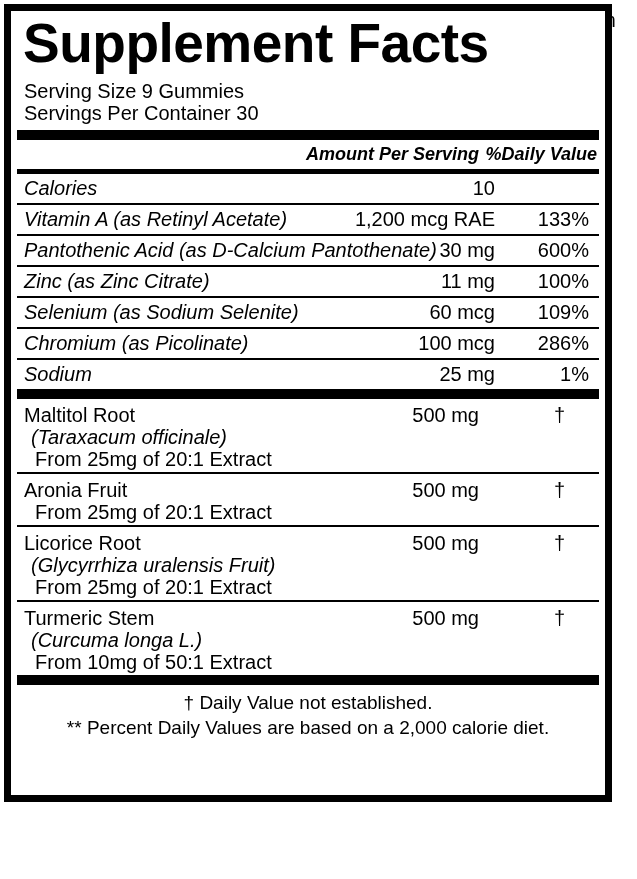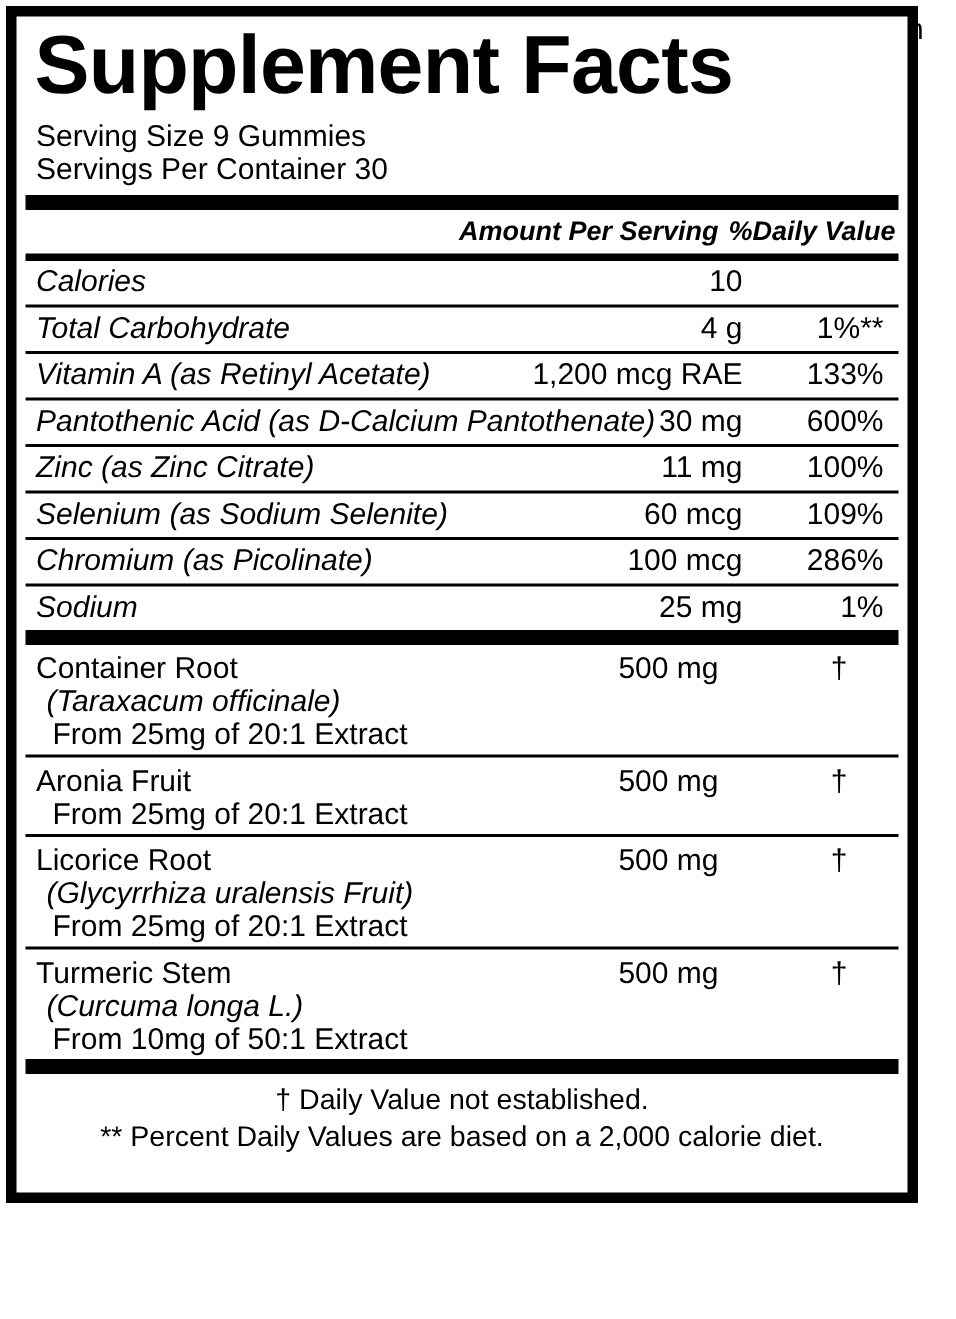--- a/index.html
+++ b/index.html
@@ -106,25 +106,20 @@
       <span class="amt">Amount Per Serving</span>
       <span class="dvh">%Daily Value</span>
     </div>
 
     <div class="row">
       <span class="nm">Calories</span>
       <span class="amt">10</span>
       <span class="dv"></span>
     </div>
     <div class="row">
-      <span class="nm">Total Carbohydrate</span>
-      <span class="amt">4 g</span>
-      <span class="dv">1%**</span>
-    </div>
-    <div class="row">
       <span class="nm">Vitamin A (as Retinyl Acetate)</span>
       <span class="amt">1,200 mcg RAE</span>
       <span class="dv">133%</span>
     </div>
     <div class="row">
       <span class="nm">Pantothenic Acid (as D-Calcium Pantothenate)</span>
       <span class="amt">30 mg</span>
       <span class="dv">600%</span>
     </div>
     <div class="row">
@@ -146,21 +141,21 @@
       <span class="nm">Sodium</span>
       <span class="amt">25 mg</span>
       <span class="dv">1%</span>
     </div>
   </div>
 
   <div class="bar"></div>
 
   <div class="cols">
     <div class="brow">
-      <div class="nm">Container Root</div>
+      <div class="nm">Maltitol Root</div>
       <div class="sub1 lat">(Taraxacum officinale)</div>
       <div class="sub2">From 25mg of 20:1 Extract</div>
       <span class="amt">500 mg</span>
       <span class="dv">†</span>
     </div>
     <div class="brow">
       <div class="nm">Aronia Fruit</div>
       <div class="sub2">From 25mg of 20:1 Extract</div>
       <span class="amt">500 mg</span>
       <span class="dv">†</span>

